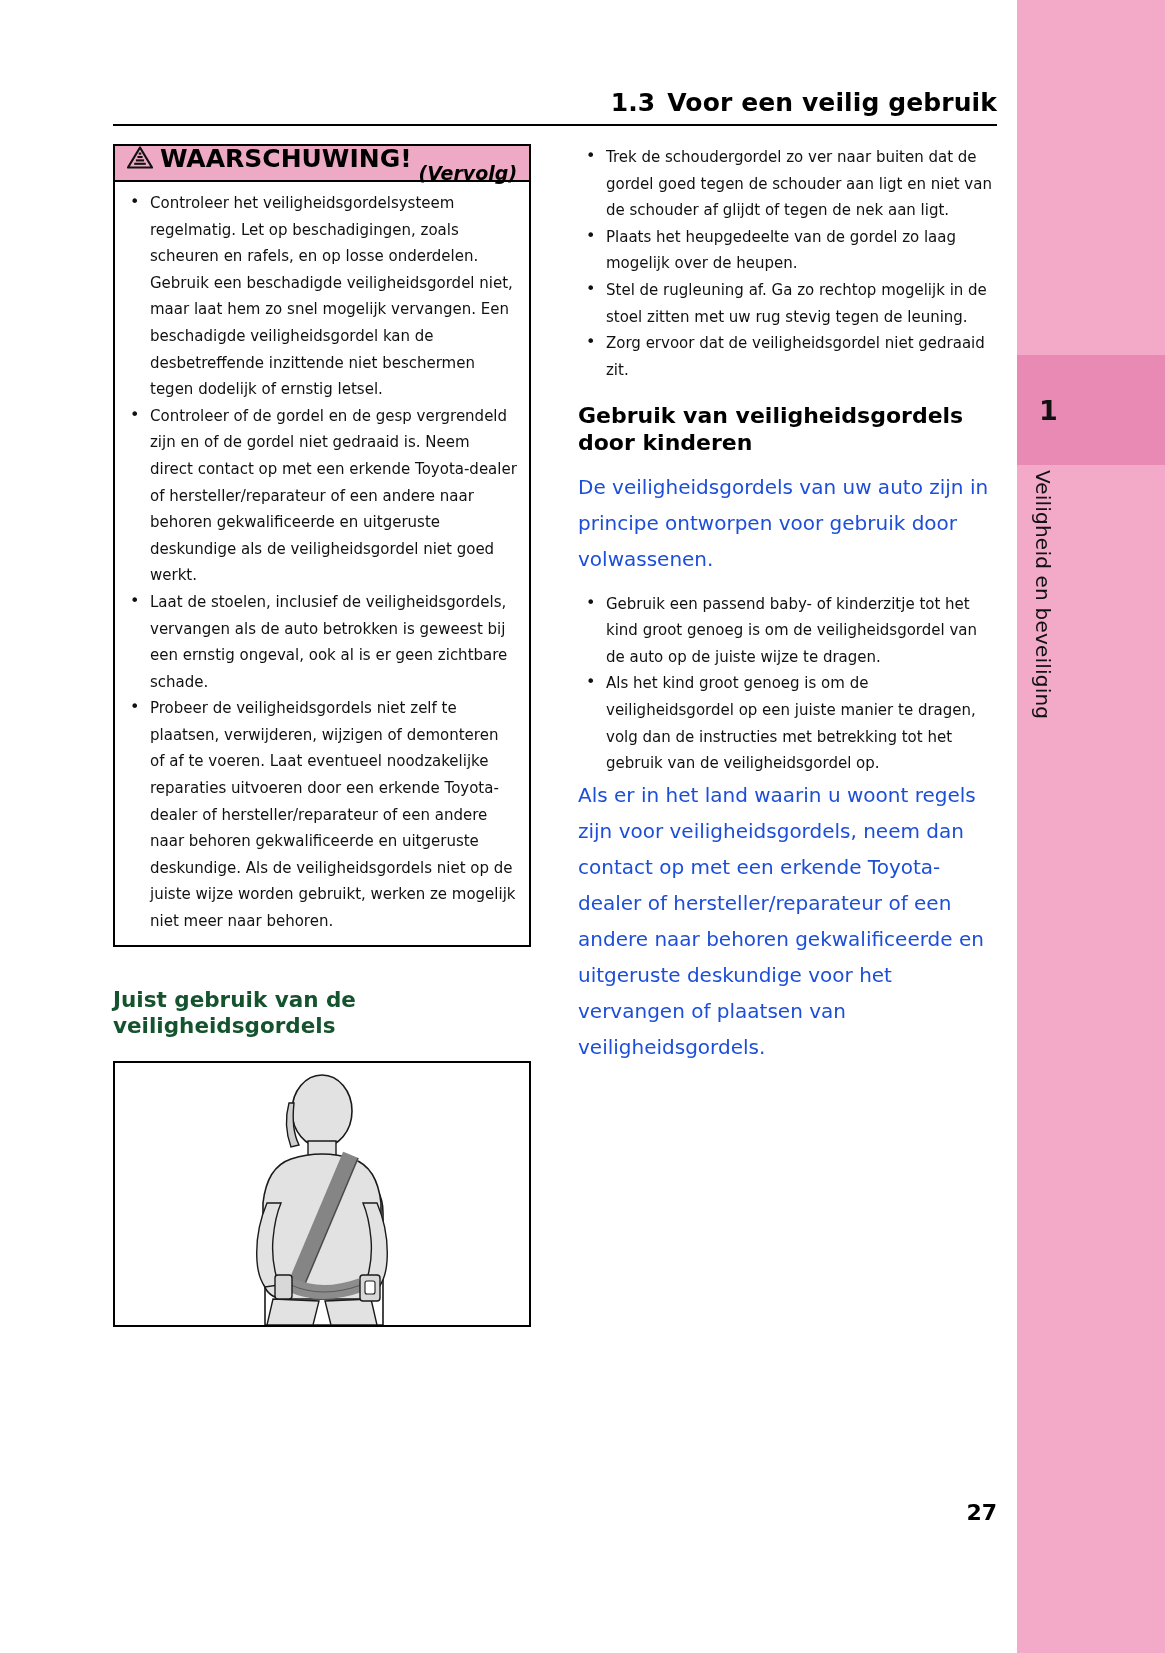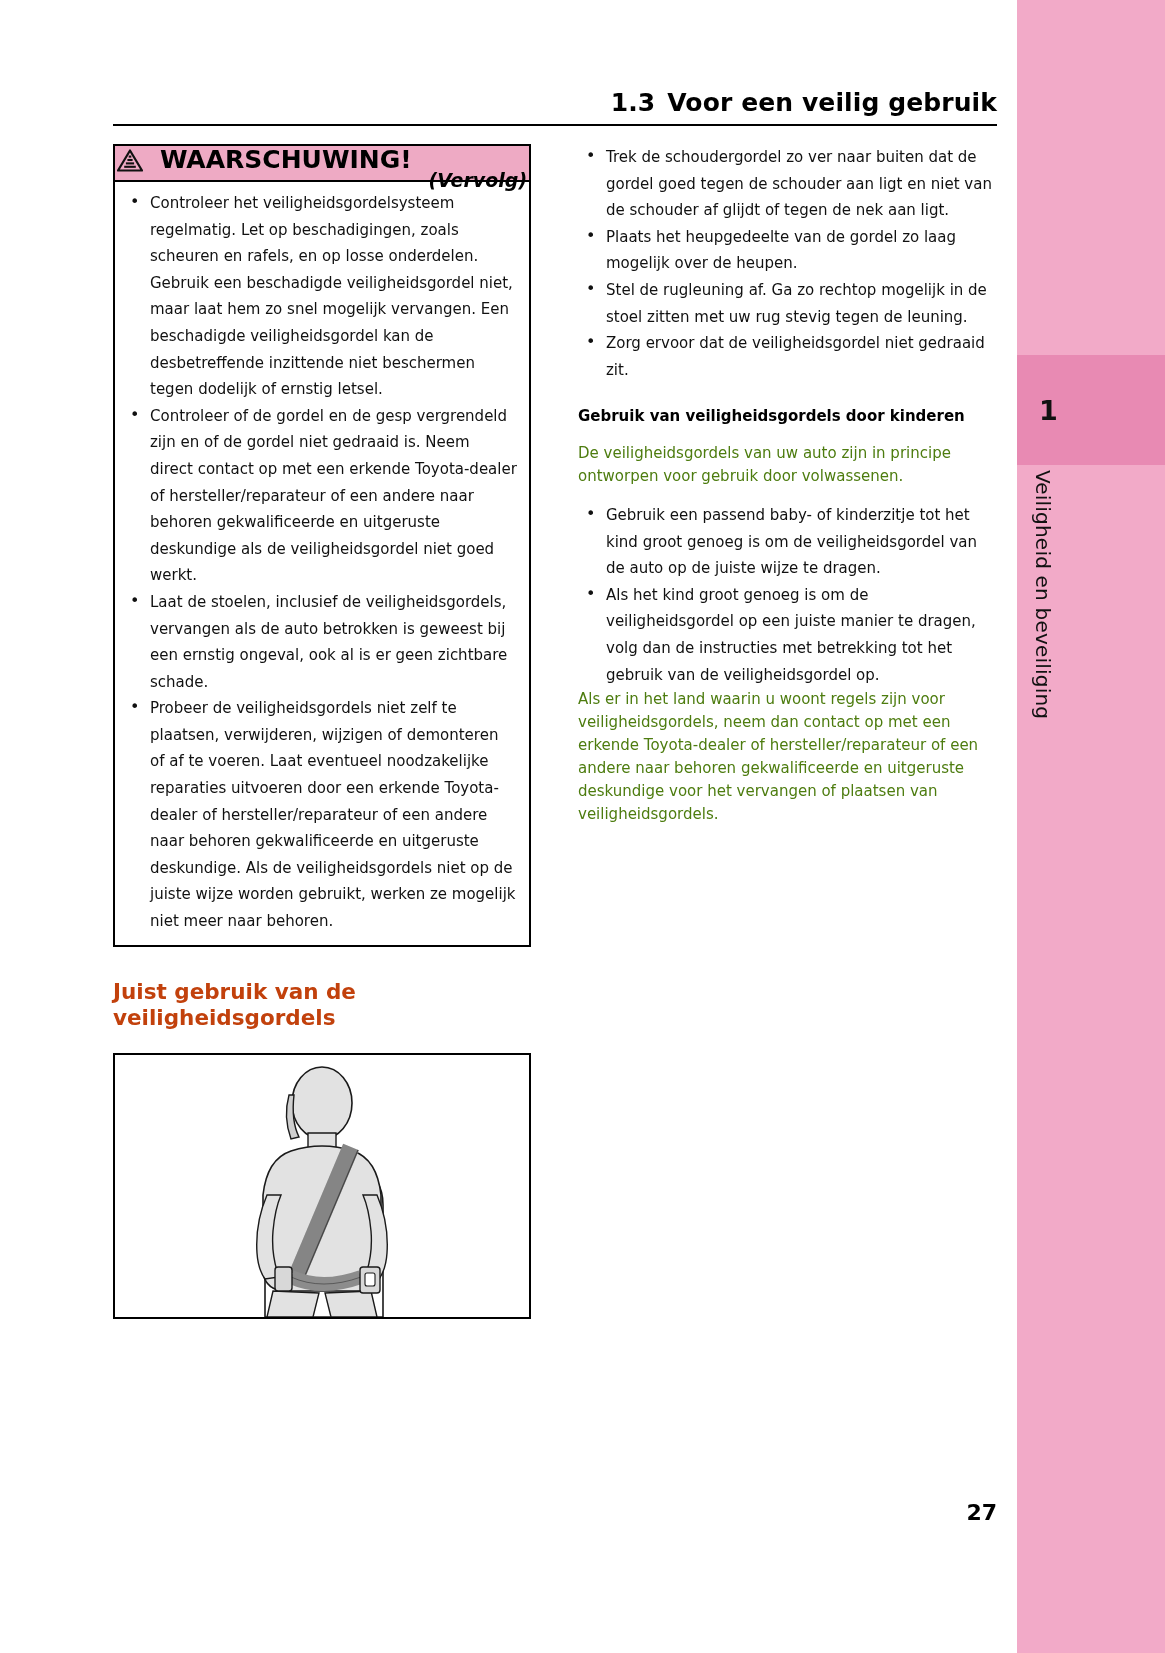--- a/index.html
+++ b/index.html
@@ -107,24 +107,24 @@
   
   #warning-box {
     border: 2px solid #000;
     background: #ffffff;
   }
   #warning-header {
     background: #eeaac4;
     border-bottom: 2px solid #000;
     height: 36px;
     display: flex;
-    align-items: flex-end;
+    align-items: flex-start;
     justify-content: center;
-    gap: 17px;
-    padding: 8px 6px;
+    gap: 7px;
+    padding: 0 6px;
   }
   #warning-header .wtitle {
     font-size: 25px;
     font-weight: 700;
     color: #000;
     line-height: 1;
   }
   #warning-header .wsub {
     font-size: 19px;
     font-weight: 700;
@@ -160,41 +160,41 @@
     top: -1px;
     font-size: 16px;
     color: #111;
   }
 
   #col-right ul.bl > li { padding-left: 28px; }
   #col-right ul.bl > li::before { left: 8px; }
 
   
   .subhead {
-    font-size: 15px;
+    font-size: 22px;
     font-weight: 700;
     line-height: 26.6px;
     color: #000;
     margin-top: 20px;
     margin-bottom: 12px;
   }
   .para {
-    font-size: 15px;
-    line-height: 23px;
-    color: #4d7c0f;
+    font-size: 20px;
+    line-height: 36px;
+    color: #1d4ed8;
     margin-bottom: 14px;
   }
 
   
   #left-subhead {
     font-size: 21.5px;
     font-weight: 700;
     line-height: 26px;
-    color: #c2410c;
-    margin-top: 32px;
+    color: #14532d;
+    margin-top: 40px;
   }
 
   
   #figure-box {
     margin-top: 22px;
     width: 418px;
     height: 266px;
     border: 2px solid #000;
     background: #ffffff;
     position: relative;

